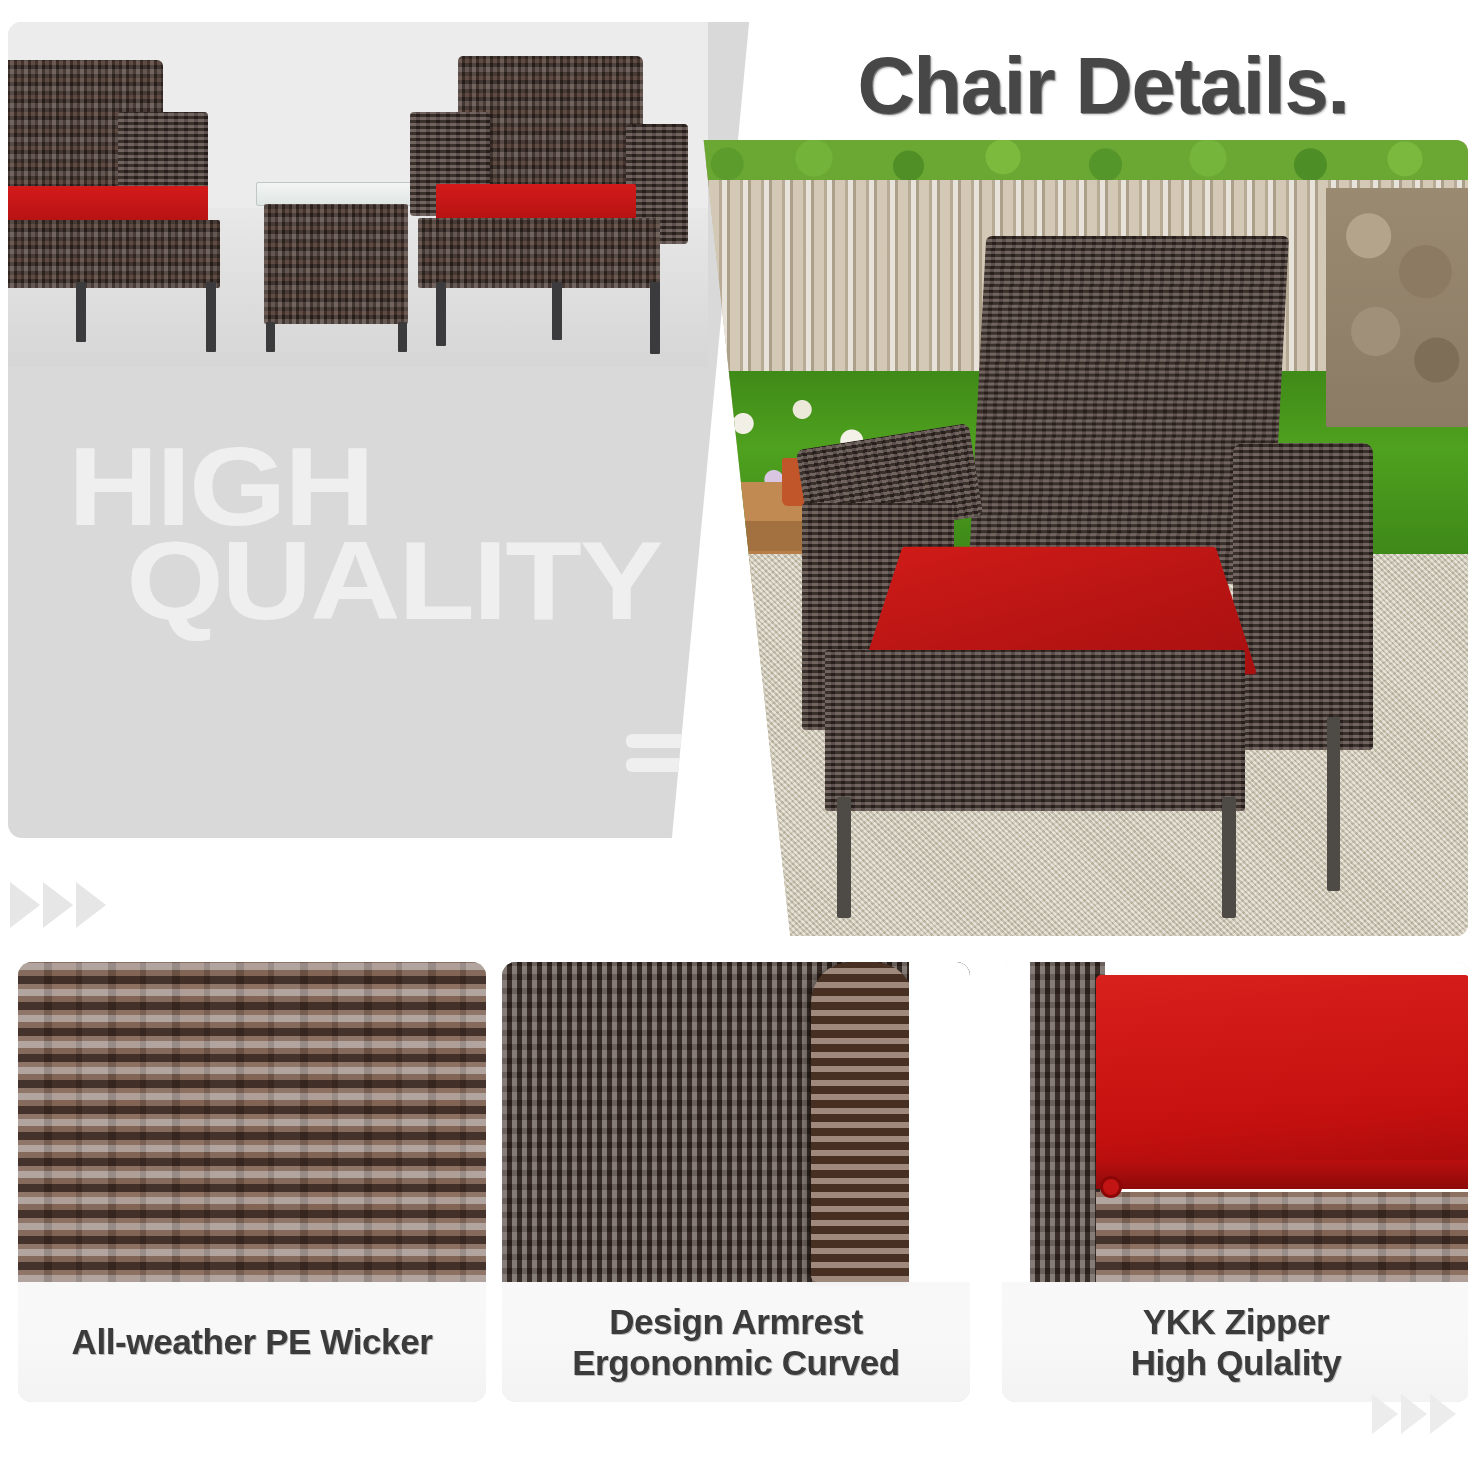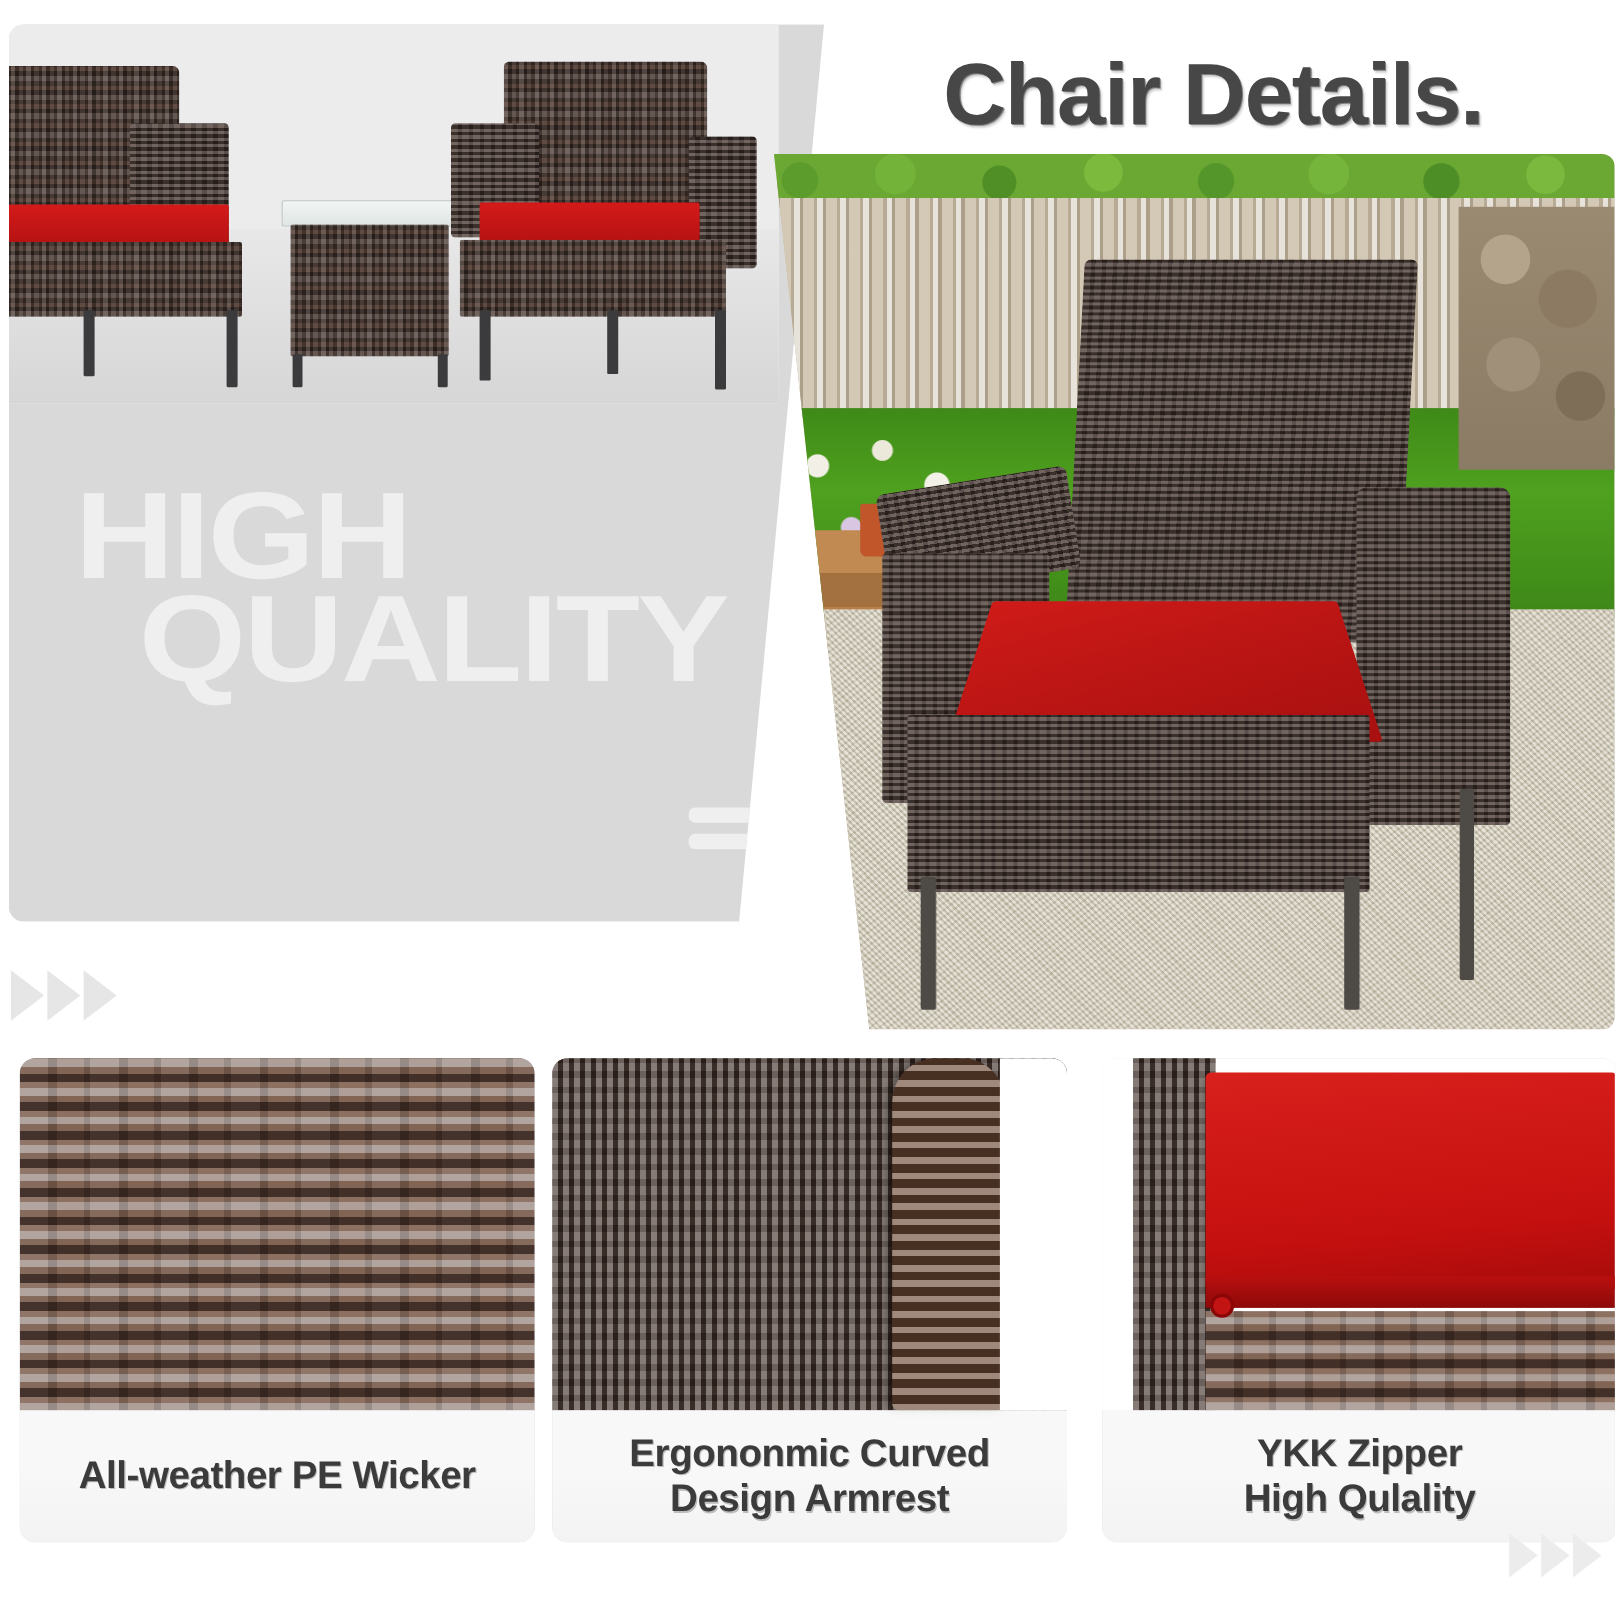--- a/index.html
+++ b/index.html
@@ -310,22 +310,22 @@
   </div>
 </div>
 
 <div class="tile" id="tile-2">
   <div class="tile-img weave-v">
     <div id="armpost"></div>
     <div id="armpost-right"></div>
   </div>
   <div class="cap-band">
     <div class="cap-text">
+      <span class="ln">Design Armrest</span>
       <span class="ln">Ergononmic Curved</span>
-      <span class="ln">Design Armrest</span>
     </div>
   </div>
 </div>
 
 <div class="tile" id="tile-3">
   <div class="tile-img" style="background:#fff;">
     <div id="t3-white"></div>
     <div id="t3-frameL" class="weave-v"></div>
     <div id="t3-base" class="weave-h"></div>
     <div id="t3-cushion"></div>

